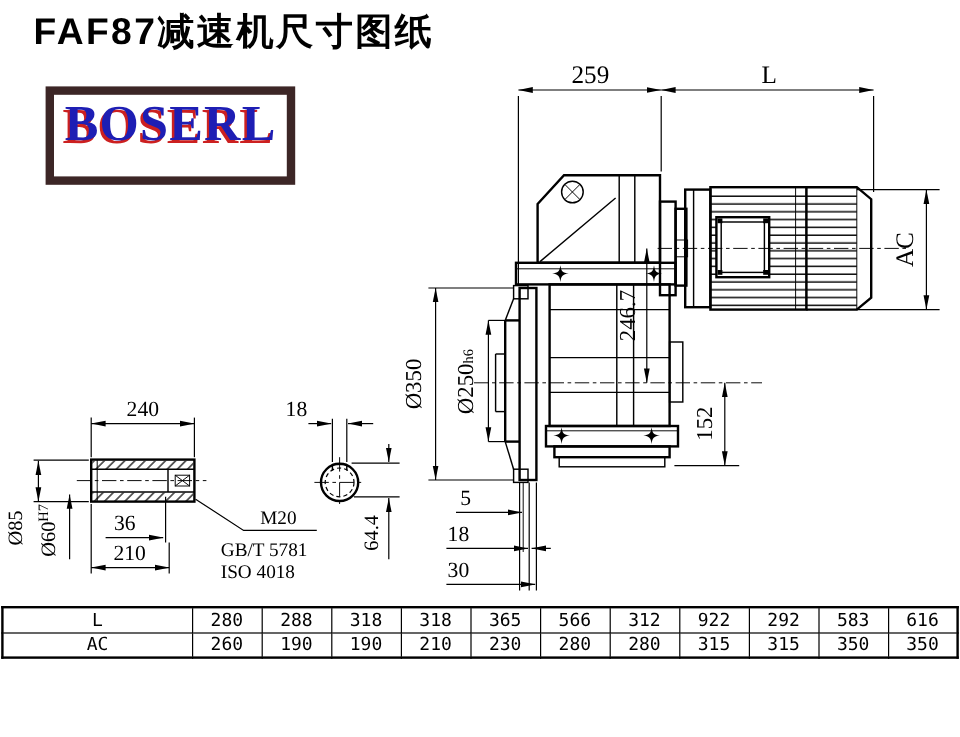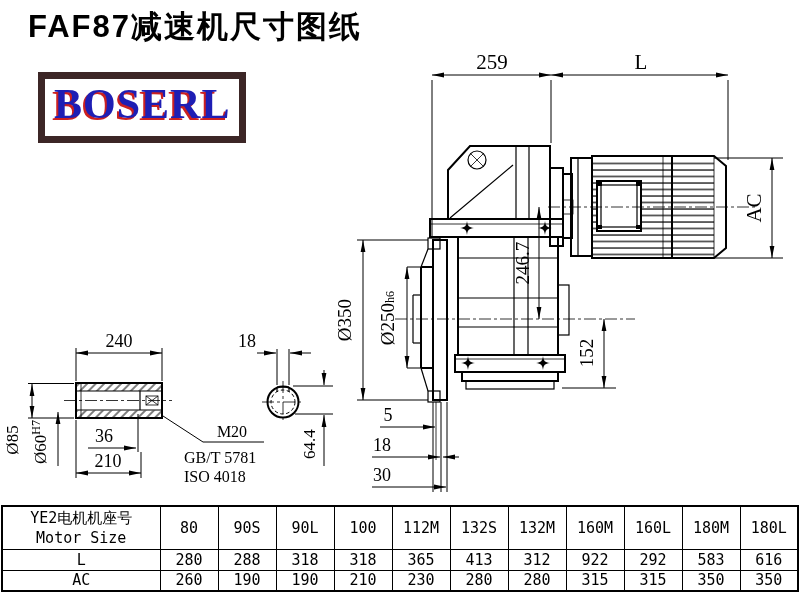--- a/index.html
+++ b/index.html
@@ -1,20 +1,20 @@
 <!DOCTYPE html>
 <html><head>
 <meta charset="utf-8">
 <style>
   html,body{margin:0;padding:0;background:#fff;}
   #stage{position:relative;width:800px;height:614px;background:#fff;overflow:hidden;
          font-family:"Liberation Sans",sans-serif;color:#000;}
   .abs{position:absolute;text-align:right;}
   #title{left:28px;top:6px;font-size:31px;font-weight:bold;letter-spacing:2px;white-space:nowrap;}
-  #logo{left:38px;top:72px;border:7px solid #3c2626;background:#fff;padding:1px 9px 8px 9px;}
+  #logo{left:38px;top:72px;border:7px solid #3c2626;background:#fff;padding:1px 9px 19px 9px;}
   #logo span{font-family:"Liberation Serif",serif;font-weight:bold;font-size:42px;line-height:48px;
              color:#1e1eb4;letter-spacing:1px;text-shadow:-2px 2px 0 #cc2020;}
   svg{position:absolute;left:0;top:0;}
   .o2{stroke:#000;stroke-width:2;fill:none;}
   .o1{stroke:#000;stroke-width:1.2;fill:none;}
   .thin{stroke:#000;stroke-width:0.8;fill:none;}
   .dim{stroke:#000;stroke-width:1;fill:none;}
   .cl{stroke:#000;stroke-width:0.8;fill:none;stroke-dasharray:12 3 3 3;}
   .dash{stroke:#000;stroke-width:1;fill:none;stroke-dasharray:3.5 2.5;}
   text{font-family:"Liberation Serif",serif;fill:#000;}
@@ -267,45 +267,28 @@
       </g>
     </g>
   </svg>
 
   <table id="dimtable">
     <colgroup>
         <col style="width:158px">
         <col span="11">
       </colgroup>
     <tbody>
-        <tr class="h">
-      <th class="hdrcell">
-        <div>YE2电机机座号</div>
-        <div>Motor Size</div>
-      </th>
-      <th>80</th>
-      <th>90S</th>
-      <th>90L</th>
-      <th>100</th>
-      <th>112M</th>
-      <th>132S</th>
-      <th>132M</th>
-      <th>160M</th>
-      <th>160L</th>
-      <th>180M</th>
-      <th>180L</th>
-    </tr>
     <tr class="d">
       <th>L</th>
       <td>280</td>
       <td>288</td>
       <td>318</td>
       <td>318</td>
       <td>365</td>
-      <td>413</td>
+      <td>566</td>
       <td>312</td>
       <td>922</td>
       <td>292</td>
       <td>583</td>
       <td>616</td>
     </tr>
     <tr class="d">
       <th>AC</th>
       <td>260</td>
       <td>190</td>

